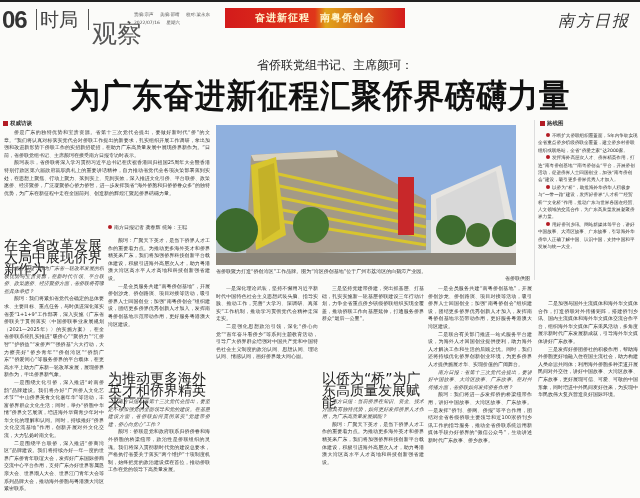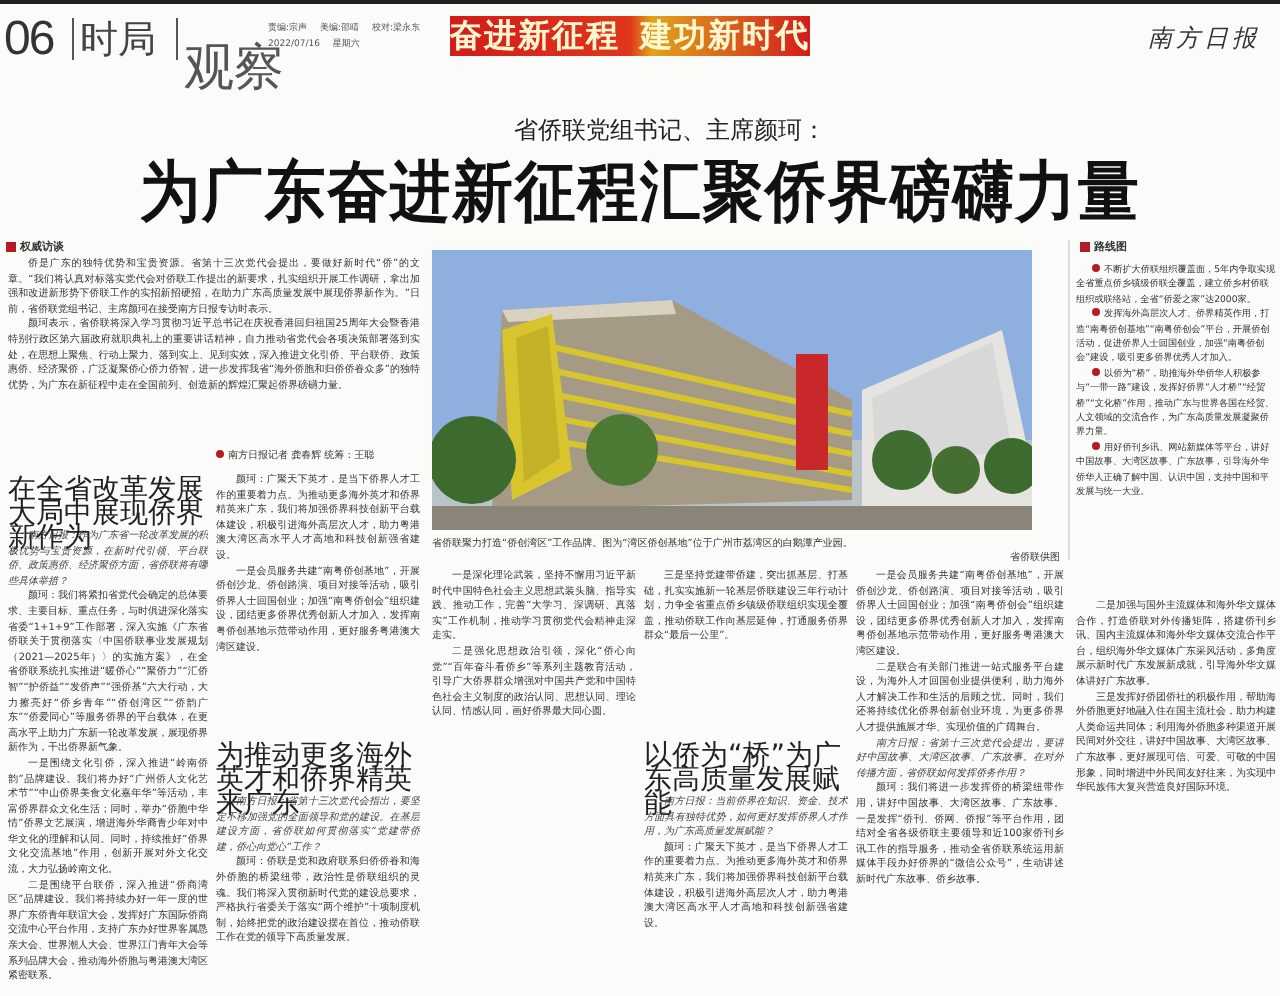--- a/index.html
+++ b/index.html
@@ -1,30 +1,30 @@
 <!DOCTYPE html>
 <html><head>
 <meta charset="utf-8">
 <style>
   * { box-sizing: border-box; margin: 0; padding: 0; }
   html, body { width: 640px; height: 498px; overflow: hidden; background: #fbfbf9; }
   body { font-family: "DejaVu Sans", "Liberation Sans", sans-serif; color: #222; position: relative; }
 
   .masthead { position: absolute; left: 0; top: 0; width: 640px; height: 32px; border-top: 2px solid #222; }
-  .page-num { position: absolute; left: 2px; top: 4px; font-family: "Liberation Sans", sans-serif; font-size: 24px; font-weight: 400; color: #333; letter-spacing: -1px; }
+  .page-num { position: absolute; left: 2px; top: 4px; font-family: "Liberation Sans", sans-serif; font-size: 24px; font-weight: 700; color: #333; letter-spacing: -1px; }
   .sep { position: absolute; top: 7px; width: 1px; height: 21px; background: #555; }
   .col-name { position: absolute; top: 5px; font-family: "DejaVu Sans", sans-serif; font-size: 19px; color: #444; font-weight: 300; }
   .col-sub { position: absolute; top: 15px; font-size: 25px; color: #555; font-weight: 300; }
   .meta { position: absolute; left: 134px; top: 9px; font-size: 4.5px; color: #555; line-height: 8px; white-space: nowrap; }
   .meta span { margin-right: 5px; }
 
   .banner { position: absolute; left: 225px; top: 6px; width: 180px; height: 20px; background: linear-gradient(90deg, #d31b1b 0%, #e0361a 50%, #e0a41a 56%, #d31b1b 100%); display: flex; align-items: center; justify-content: center; gap: 10px; }
-  .banner span { color: #fff7cf; font-weight: bold; font-size: 16px; letter-spacing: 1px; }
+  .banner span { color: #fff7cf; font-weight: bold; font-size: 10px; letter-spacing: 1px; }
   .slogan { position: absolute; left: 207px; top: 28px; font-size: 8px; color: #c01818; font-weight: bold; letter-spacing: 0.2px; }
-  .brand { position: absolute; right: 10px; top: 9px; font-family: "DejaVu Serif", serif; font-style: italic; font-size: 12px; color: #333; letter-spacing: 2px; }
+  .brand { position: absolute; right: 10px; top: 9px; font-family: "DejaVu Serif", serif; font-style: italic; font-size: 16px; color: #333; letter-spacing: 2px; }
 
   .kicker { position: absolute; left: 0; width: 640px; top: 57px; text-align: center; font-family: "DejaVu Serif", serif; font-size: 12px; color: #222; padding-left: 30px; }
   .headline { position: absolute; left: 0; width: 640px; top: 74px; text-align: center; font-family: "DejaVu Serif", serif; font-size: 33px; font-weight: bold; color: #111; letter-spacing: 1px; transform: scaleX(0.92); }
 
   .sec-tag { position: absolute; top: 120px; font-size: 5.5px; font-weight: bold; color: #333; display: flex; align-items: center; gap: 2px; }
   .sec-tag i { display: inline-block; width: 5px; height: 5px; background: #b31c24; }
 
   .txt { position: absolute; font-size: 5px; line-height: 7.6px; color: #333; text-align: justify; overflow: hidden; }
   .txt p { text-indent: 10px; }
   .txt .q { font-style: italic; color: #444; }
@@ -57,21 +57,21 @@
       <span>美编:邵晴</span>
       <span>校对:梁永东</span>
     </div>
     <div>
       <span>2022/07/16</span>
       <span>星期六</span>
     </div>
   </div>
   <div class="banner">
     <span>奋进新征程</span>
-    <span>建功新时代</span>
+    <span>南粤侨创会</span>
   </div>
   <div class="brand">南方日报</div>
 </div>
 
 <div class="kicker">省侨联党组书记、主席颜珂：</div>
 <div class="headline">为广东奋进新征程汇聚侨界磅礴力量</div>
 
 <div class="sec-tag" style="left:3px">
   <i></i>
   <span>权威访谈</span>

